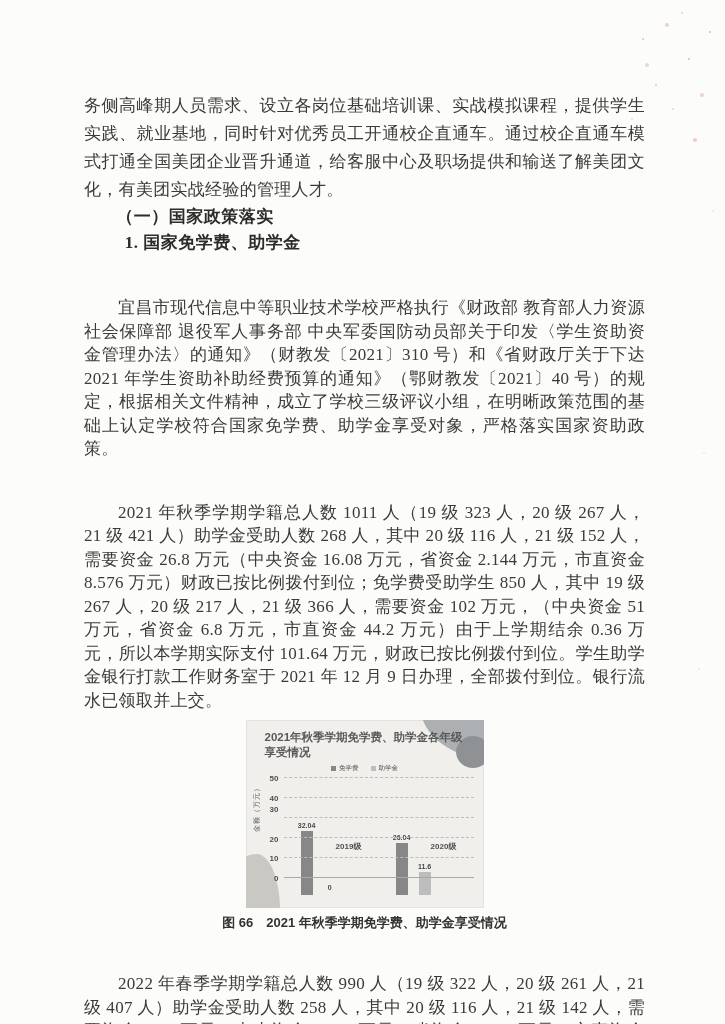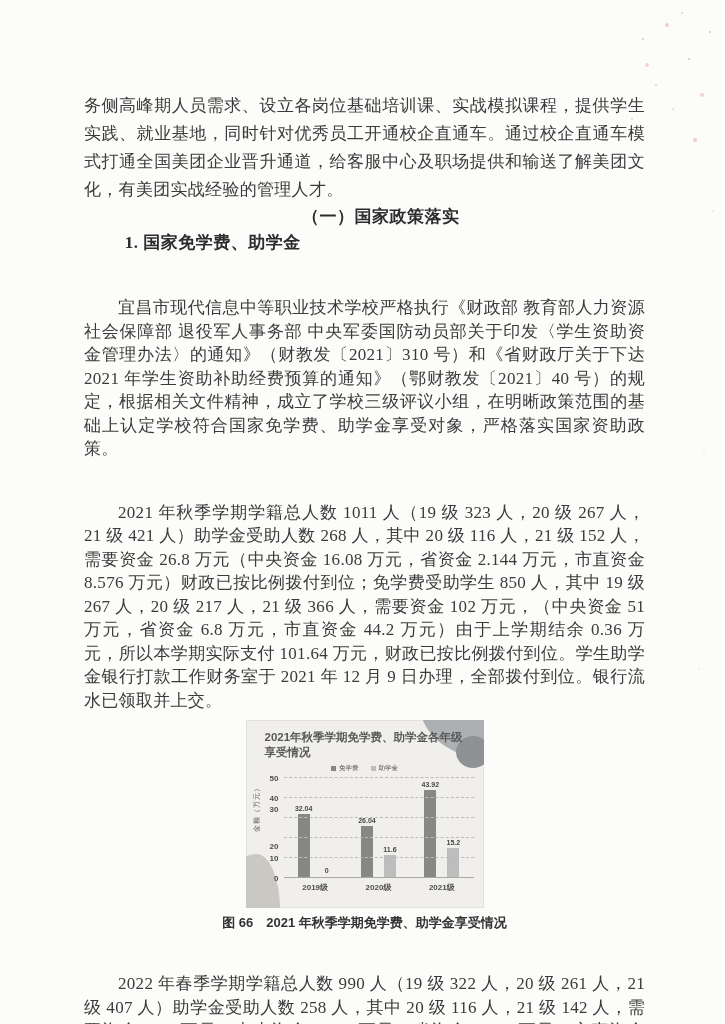--- a/index.html
+++ b/index.html
@@ -26,21 +26,21 @@
   .para.first{line-height:28px;}
   .para.indent{text-indent:2em;margin-top:40px;}
   .heading{
     font-weight:bold;
     color:#2c2c2c;
     font-size:17px;
     line-height:26px;
     letter-spacing:0.5px;
   }
   .heading.h1{text-indent:1em;margin-top:10px;}
-  .heading.h2{text-indent:1.9em;text-align:center;}
+  .heading.h2{text-indent:1.9em;}
   .heading.h3{text-indent:2.4em;}
 
   
   .chart-frame{
     position:relative;
     width:238px;height:188px;
     margin:8px auto 6px;
     background:#f0efec;
     overflow:hidden;
     box-shadow:0 0 0 1px #e3e2de inset;
@@ -101,21 +101,21 @@
   .y-axis-label{
     position:absolute;left:6px;top:112px;
     transform:rotate(-90deg);transform-origin:left top;
     font-size:7px;color:#5a5a5a;letter-spacing:1px;
     white-space:nowrap;z-index:2;
   }
   .groups{
     position:absolute;inset:0;
     display:flex;justify-content:space-around;align-items:flex-end;
   }
-  .group{display:flex;flex-direction:column;align-items:center;}
+  .group{display:flex;flex-direction:row;align-items:center;}
   .bars{display:flex;align-items:flex-end;gap:11px;height:100px;}
   .bar-wrap{position:relative;width:12px;height:100%;display:flex;align-items:flex-end;}
   .bar{width:12px;}
   .bar-value{
     position:absolute;left:50%;transform:translateX(-50%);
     font-size:7px;font-weight:bold;color:#474747;white-space:nowrap;
   }
   .xtick{height:17px;line-height:19px;font-size:8px;font-weight:bold;color:#4f4f4f;}
 
   .figure-caption{
@@ -206,40 +206,27 @@
                   <div class="bar" style="height: 52.08px; background: rgb(135, 135, 135);"></div>
                   <div class="bar-value" style="bottom: 54.08px;">26.04</div>
                 </div>
                 <div class="bar-wrap">
                   <div class="bar" style="height: 23.2px; background: rgb(189, 189, 189);"></div>
                   <div class="bar-value" style="bottom: 25.2px;">11.6</div>
                 </div>
               </div>
               <div class="xtick">2020级</div>
             </div>
-            <div class="group">
-              <div class="bars">
-                <div class="bar-wrap">
-                  <div class="bar" style="height: 87.84px; background: rgb(135, 135, 135);"></div>
-                  <div class="bar-value" style="bottom: 89.84px;">43.92</div>
-                </div>
-                <div class="bar-wrap">
-                  <div class="bar" style="height: 30.4px; background: rgb(189, 189, 189);"></div>
-                  <div class="bar-value" style="bottom: 32.4px;">15.2</div>
-                </div>
-              </div>
-              <div class="xtick">2021级</div>
-            </div>
           </div>
       <div class="gridline axis-line" style="bottom: 17px;"></div>
           <div class="ytick" style="bottom: 17px;">0</div>
           <div class="gridline" style="bottom: 37px;"></div>
           <div class="ytick" style="bottom: 37px; margin-top: 46px;">10</div>
           <div class="gridline" style="bottom: 57px;"></div>
-          <div class="ytick" style="bottom: 49px;">20</div>
+          <div class="ytick" style="bottom: 56px;">20</div>
           <div class="gridline" style="bottom: 77px;"></div>
           <div class="ytick" style="bottom: 86px;">30</div>
           <div class="gridline" style="bottom: 97px;"></div>
           <div class="ytick" style="bottom: 97px;">40</div>
           <div class="gridline" style="bottom: 117px;"></div>
           <div class="ytick" style="bottom: 117px;">50</div>
         </div>
     </div>
 
     <div class="figure-caption">图 66　2021 年秋季学期免学费、助学金享受情况</div>

